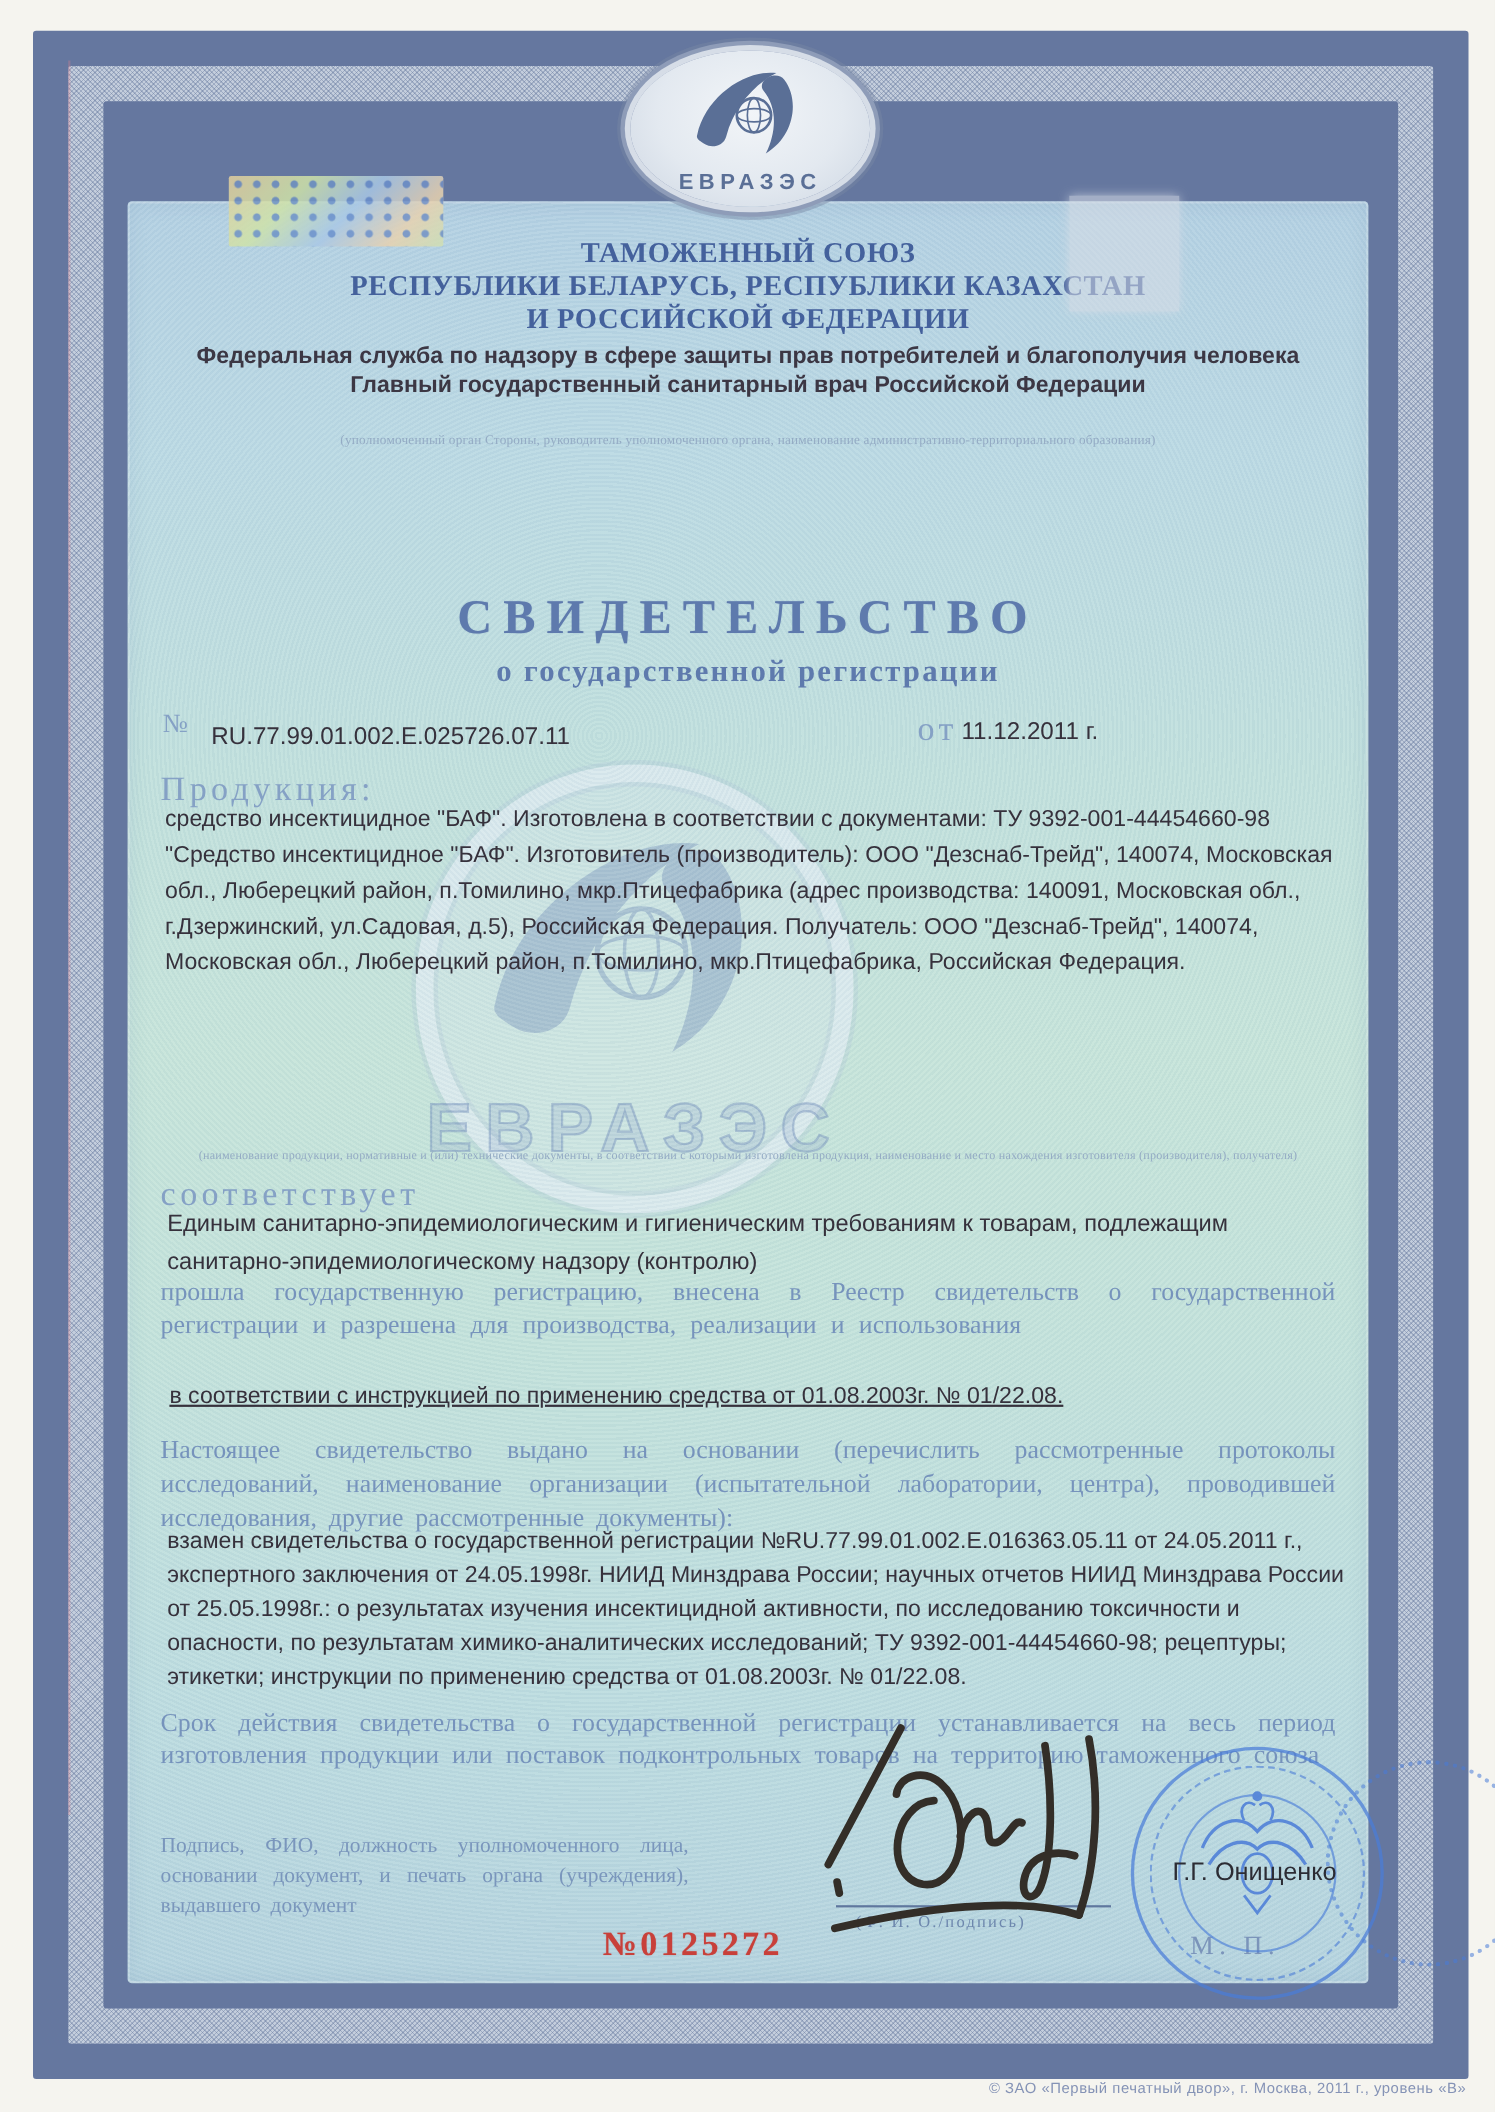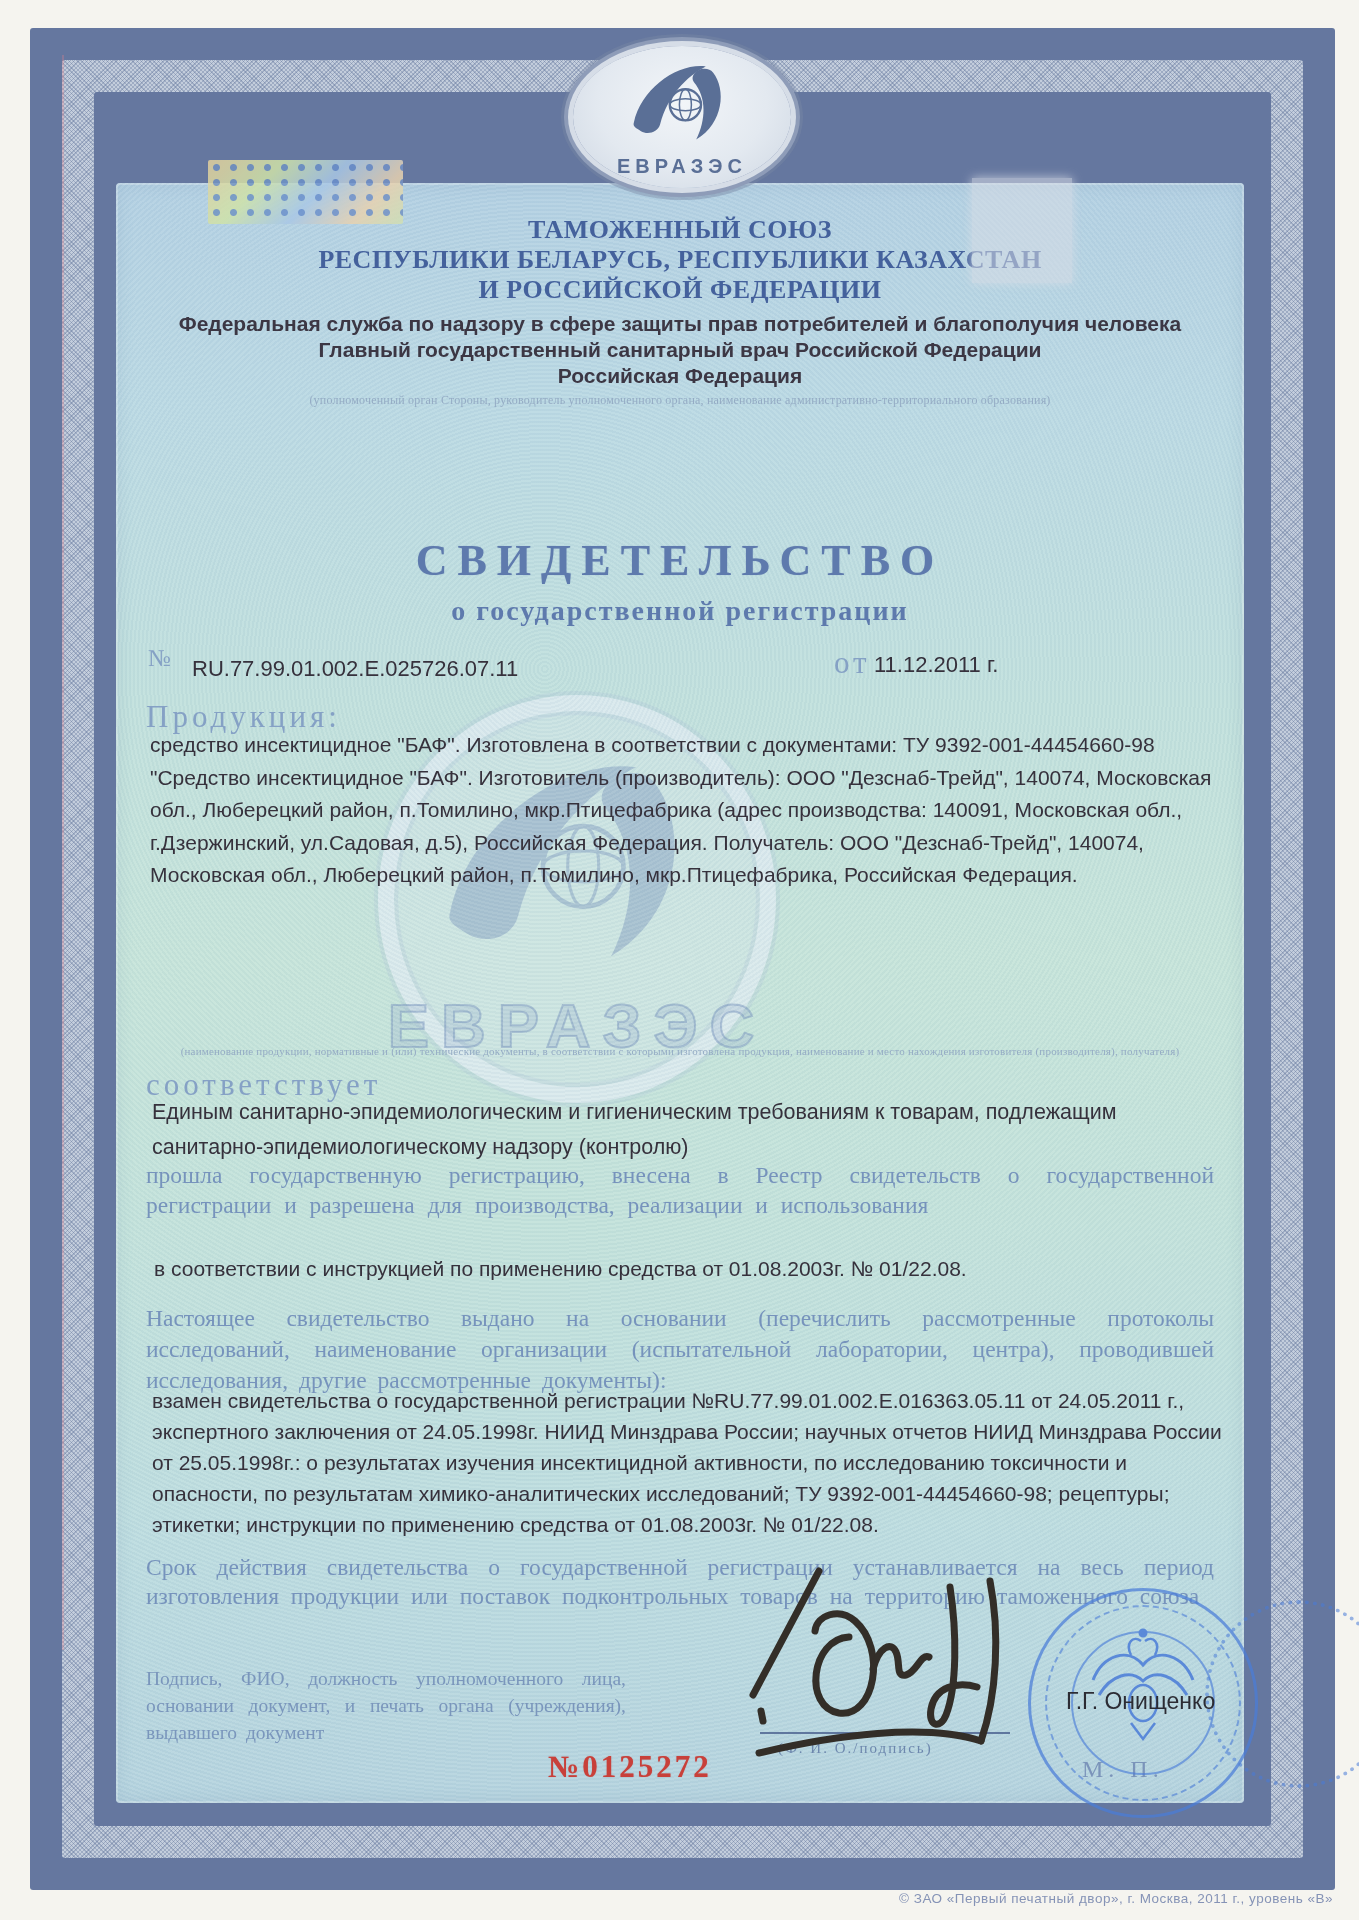--- a/index.html
+++ b/index.html
@@ -102,41 +102,40 @@
     </div>
 
     <div class="abs ctr z1" style="top:32px;">
       <div class="hdr-org">ТАМОЖЕННЫЙ СОЮЗ</div>
       <div class="hdr-org">РЕСПУБЛИКИ БЕЛАРУСЬ, РЕСПУБЛИКИ КАЗАХСТАН</div>
       <div class="hdr-org">И РОССИЙСКОЙ ФЕДЕРАЦИИ</div>
     </div>
     <div class="abs ctr z1" style="top:128px;font-weight:bold;">
       <div class="hdr-agency">Федеральная служба по надзору в сфере защиты прав потребителей и благополучия человека</div>
       <div class="hdr-agency">Главный государственный санитарный врач Российской Федерации</div>
-      <div class="hdr-agency">Российская Федерация</div>
     </div>
     <div class="abs ctr title z1" style="top:352px;">СВИДЕТЕЛЬСТВО</div>
 
     <div class="abs ctr cap z1" style="top:210px;">(уполномоченный орган Стороны, руководитель уполномоченного органа, наименование административно-территориального образования)</div>
     <div class="abs ctr subtitle z1" style="top:412px;">о государственной регистрации</div>
 
     <div class="abs blue-lbl z1" style="left:32px;top:462px;font-size:24px;">№</div>
     <div class="abs sans-dark z1" style="left:76px;top:470px;font-size:22px;">RU.77.99.01.002.Е.025726.07.11</div>
     <div class="abs blue-lbl z1" style="left:718px;top:462px;">от</div>
     <div class="abs sans-dark z1" style="left:758px;top:466px;font-size:22px;">11.12.2011 г.</div>
 
     <div class="abs blue-lbl z1" style="left:30px;top:516px;">Продукция:</div>
     <div class="abs sans-dark z1" style="left:34px;top:546px;width:1062px;">средство инсектицидное "БАФ". Изготовлена в соответствии с документами: ТУ 9392-001-44454660-98 "Средство инсектицидное "БАФ". Изготовитель (производитель): ООО "Дезснаб-Трейд", 140074, Московская обл., Люберецкий район, п.Томилино, мкр.Птицефабрика (адрес производства: 140091, Московская обл., г.Дзержинский, ул.Садовая, д.5), Российская Федерация.  Получатель: ООО "Дезснаб-Трейд", 140074, Московская обл., Люберецкий район, п.Томилино, мкр.Птицефабрика, Российская Федерация.</div>
     <div class="abs ctr cap z1" style="top:862px;font-size:11px;">(наименование продукции, нормативные и (или) технические документы, в соответствии с которыми изготовлена продукция, наименование и место нахождения изготовителя (производителя), получателя)</div>
 
     <div class="abs blue-lbl z1" style="left:30px;top:884px;">соответствует</div>
     <div class="abs sans-dark z1" style="left:36px;top:912px;width:1060px;line-height:35px;font-size:21.5px;">Единым санитарно-эпидемиологическим и гигиеническим требованиям к товарам, подлежащим санитарно-эпидемиологическому надзору (контролю)</div>
 
     <div class="abs ser-blue z1" style="left:30px;top:977px;width:1068px;">прошла государственную регистрацию, внесена в Реестр свидетельств о государственной регистрации и разрешена для производства, реализации и использования</div>
-    <div class="abs sans-dark z1" style="left:38px;top:1070px;width:1070px;">в соответствии с инструкцией по применению средства от 01.08.2003г. № 01/22.08.</div>
+    <div class="abs sans-dark z1" style="left:38px;top:1070px;width:1070px;text-decoration:underline;">в соответствии с инструкцией по применению средства от 01.08.2003г. № 01/22.08.</div>
 
     <div class="abs ser-blue z1" style="left:30px;top:1120px;width:1068px;line-height:31px;word-spacing:5px;">Настоящее свидетельство выдано на основании (перечислить рассмотренные протоколы исследований, наименование организации (испытательной лаборатории, центра), проводившей исследования, другие рассмотренные документы):</div>
     <div class="abs sans-dark z1" style="left:36px;top:1202px;width:1076px;line-height:31px;">взамен свидетельства о государственной регистрации №RU.77.99.01.002.Е.016363.05.11 от 24.05.2011 г., экспертного заключения от 24.05.1998г. НИИД Минздрава России; научных отчетов НИИД Минздрава России от 25.05.1998г.: о результатах изучения инсектицидной активности, по исследованию токсичности и опасности, по результатам химико-аналитических исследований; ТУ 9392-001-44454660-98; рецептуры; этикетки; инструкции по применению средства от 01.08.2003г. № 01/22.08.</div>
 
     <div class="abs ser-blue z1" style="left:30px;top:1370px;width:1068px;line-height:29px;word-spacing:6px;">Срок действия свидетельства о государственной регистрации устанавливается на весь период изготовления продукции или поставок подконтрольных товаров на территорию таможенного союза</div>
 
     <div class="abs z1" style="left:30px;top:1482px;width:480px;color:#7a96bc;font-size:19.5px;line-height:27px;text-align:justify;word-spacing:4px;">Подпись, ФИО, должность уполномоченного лица, основании документ, и печать органа (учреждения), выдавшего документ</div>
     <div class="abs serial z1" style="left:432px;top:1566px;">№0125272</div>
   </div>
 

